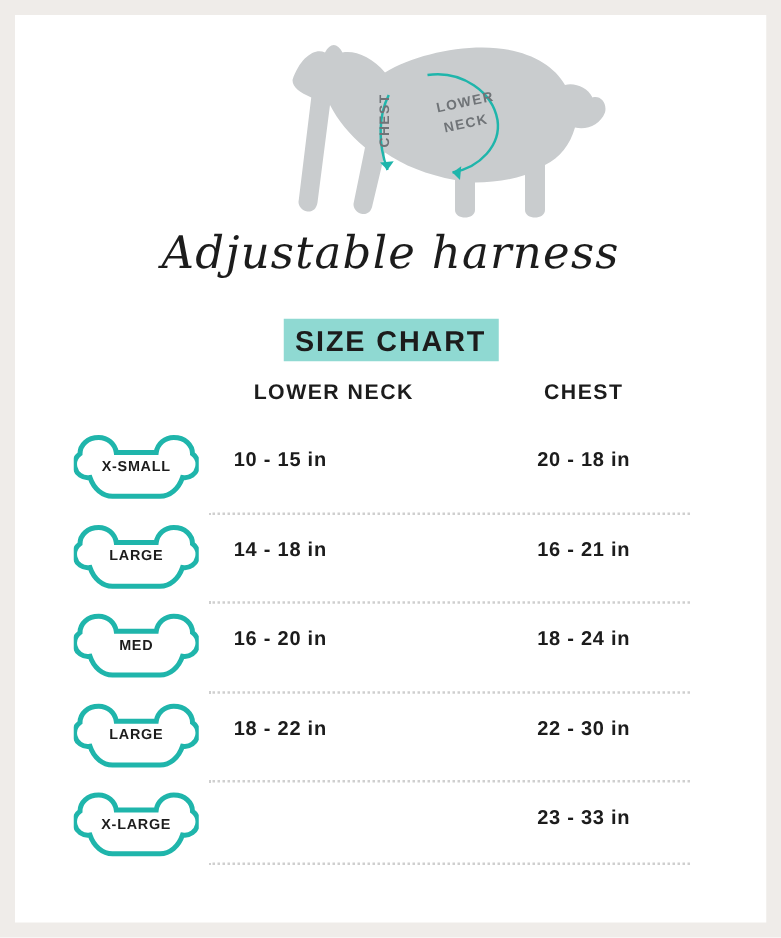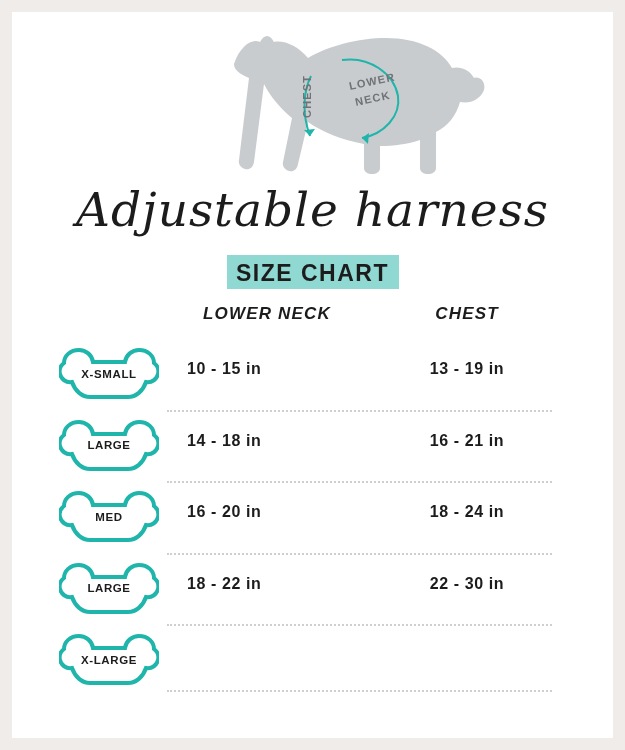--- a/index.html
+++ b/index.html
@@ -39,21 +39,21 @@
   .title-wrap {
     position: absolute;
     left: 0;
     top: 170px;
     width: 601px;
     text-align: center;
   }
   .script-title {
     font-family: "DejaVu Serif", serif;
     font-style: italic;
-    font-size: 47px;
+    font-size: 36px;
     color: #1c1c1c;
     letter-spacing: 1px;
     white-space: nowrap;
   }
   .size-chart-wrap {
     position: absolute;
     left: 0;
     top: 240px;
     width: 601px;
     text-align: center;
@@ -86,21 +86,20 @@
   .col-headers {
     position: relative;
     height: 34px;
   }
   .col-head {
     position: absolute;
     font-size: 17px;
     font-weight: bold;
     letter-spacing: 1.2px;
     color: #1c1c1c;
-    font-style: italic;
   }
   .col-head.neck { left: 175px; width: 160px; text-align: center; }
   .col-head.chest { left: 375px; width: 160px; text-align: center; }
 
   .row {
     position: relative;
     height: 71.5px;
   }
   .row .divider {
     position: absolute;
@@ -229,21 +228,21 @@
       <div class="bone">
         <svg width="100" height="55" viewBox="0 0 100 55" xmlns="http://www.w3.org/2000/svg">
           <path d="M20 4 C11 4 5 10 5 17 C1 20 0 24 1 28 C2 33 7 37 13 36
                    C16 45 23 51 31 51 L69 51 C77 51 84 45 87 36
                    C93 37 98 33 99 28 C100 24 99 20 95 17 C95 10 89 4 80 4
                    C73 4 67 9 66 16 L34 16 C33 9 27 4 20 4 Z" fill="none" stroke="#1fb5ab" stroke-width="4"></path>
         </svg>
         <div class="label">X-SMALL</div>
       </div>
       <div class="cell neck">10 - 15 in</div>
-      <div class="cell chest">13 - 19 in</div>
+      <div class="cell chest">20 - 18 in</div>
     </div>
 
     <div class="row">
       <div class="divider"></div>
       <div class="bone">
         <svg width="100" height="55" viewBox="0 0 100 55" xmlns="http://www.w3.org/2000/svg">
           <path d="M20 4 C11 4 5 10 5 17 C1 20 0 24 1 28 C2 33 7 37 13 36
                    C16 45 23 51 31 51 L69 51 C77 51 84 45 87 36
                    C93 37 98 33 99 28 C100 24 99 20 95 17 C95 10 89 4 80 4
                    C73 4 67 9 66 16 L34 16 C33 9 27 4 20 4 Z" fill="none" stroke="#1fb5ab" stroke-width="4"></path>
@@ -288,19 +287,20 @@
       <div class="divider"></div>
       <div class="bone">
         <svg width="100" height="55" viewBox="0 0 100 55" xmlns="http://www.w3.org/2000/svg">
           <path d="M20 4 C11 4 5 10 5 17 C1 20 0 24 1 28 C2 33 7 37 13 36
                    C16 45 23 51 31 51 L69 51 C77 51 84 45 87 36
                    C93 37 98 33 99 28 C100 24 99 20 95 17 C95 10 89 4 80 4
                    C73 4 67 9 66 16 L34 16 C33 9 27 4 20 4 Z" fill="none" stroke="#1fb5ab" stroke-width="4"></path>
         </svg>
         <div class="label">X-LARGE</div>
       </div>
+      <div class="cell chest">23 - 33 in</div>
     </div>
   </div>
 
   <div class="footer-divider"></div>
 
 
 </div>
 
 </body></html>

